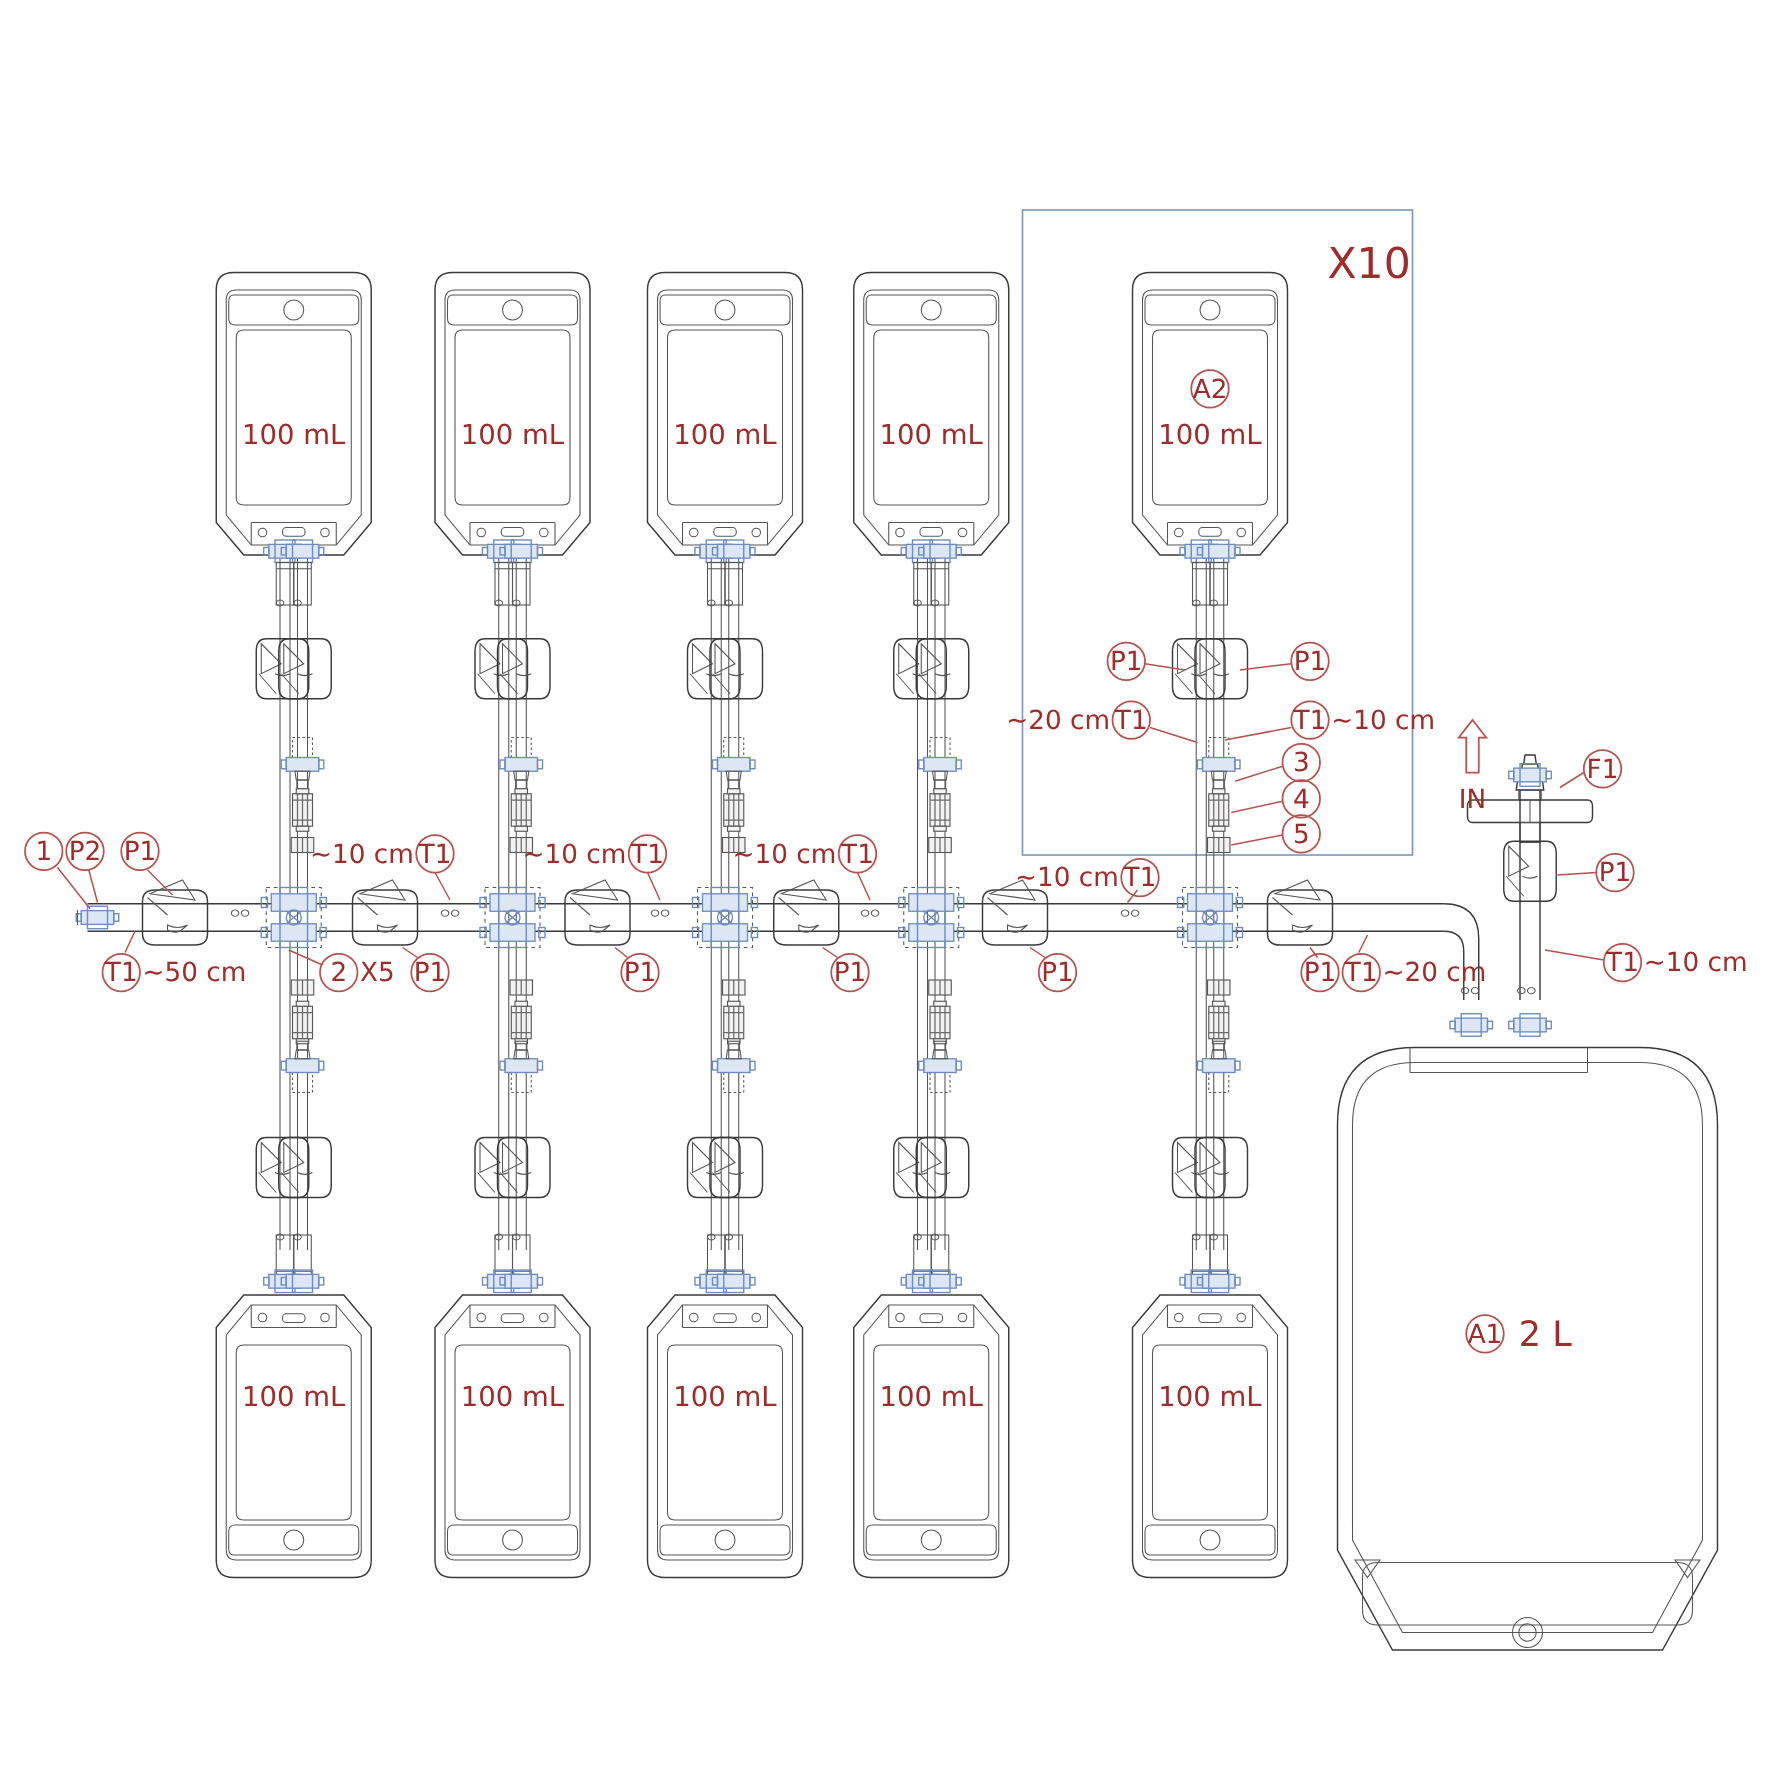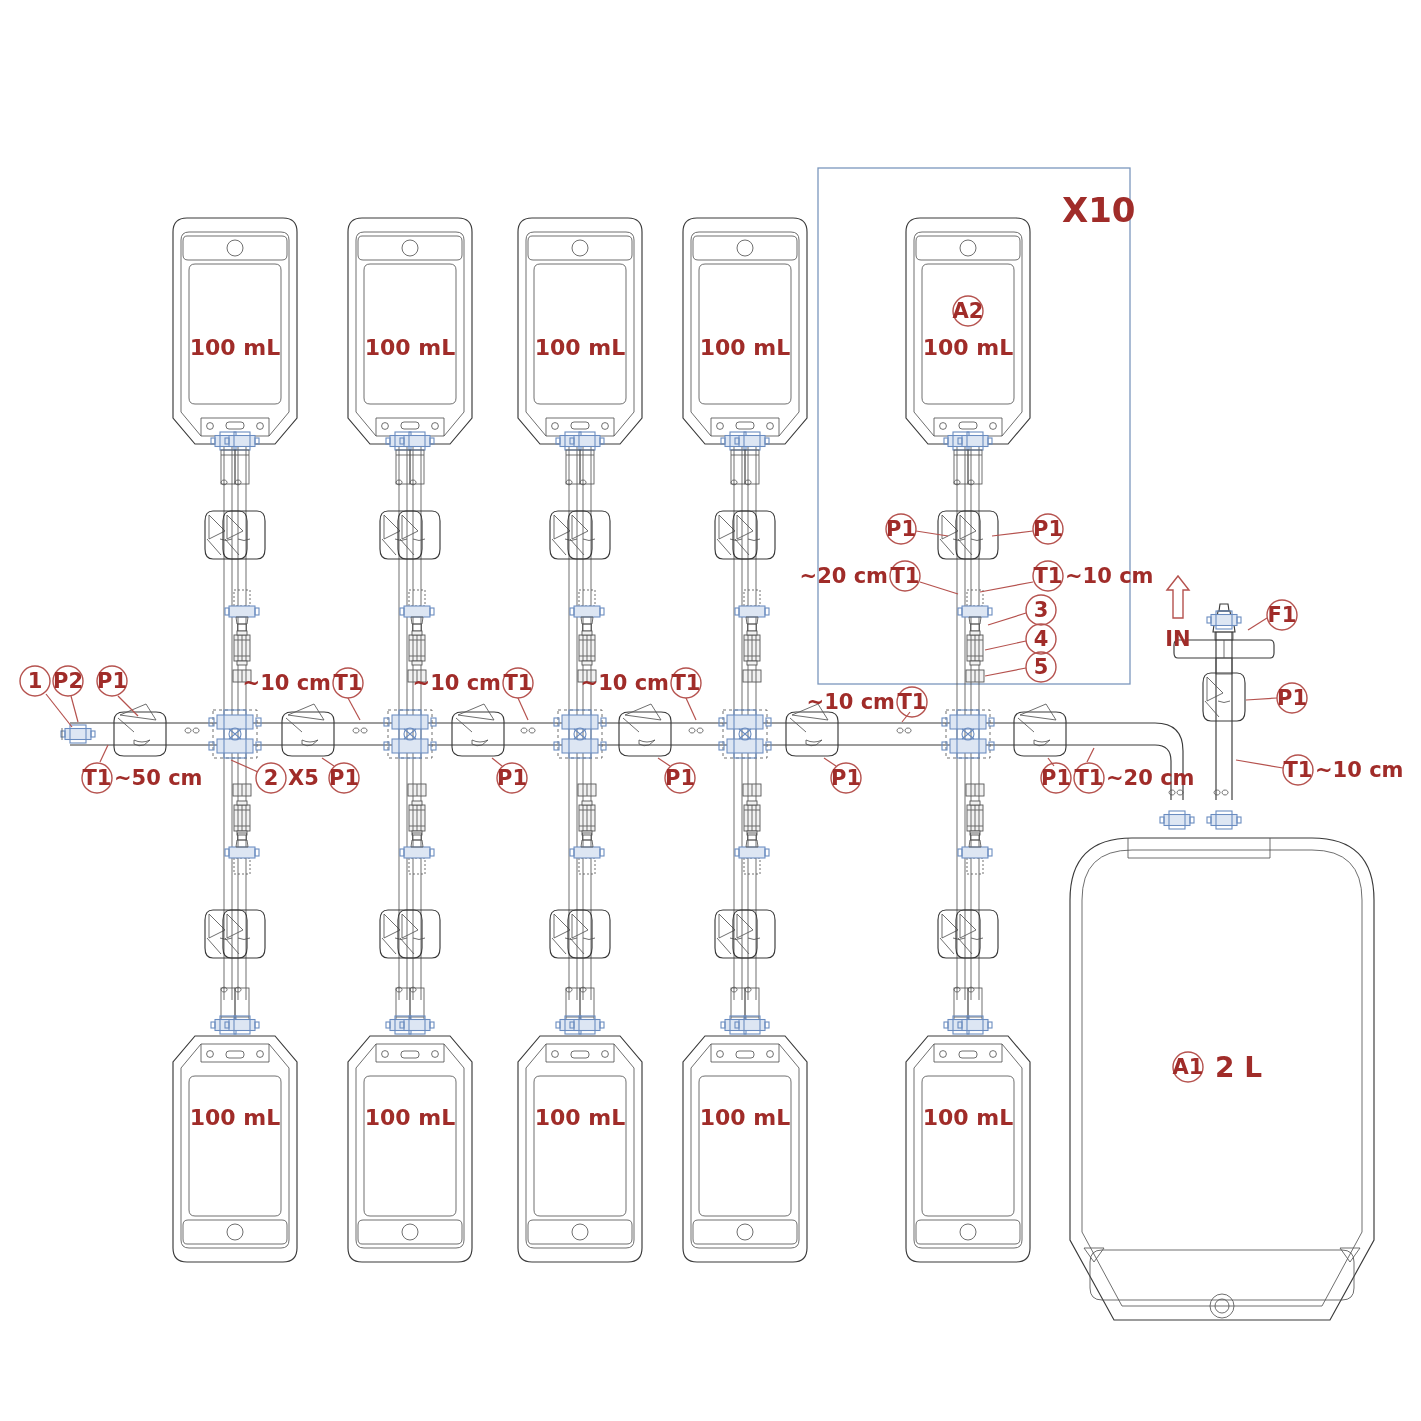--- a/index.html
+++ b/index.html
@@ -1,18 +1,18 @@
 <!DOCTYPE html>
 <html><head>
 <meta charset="utf-8">
 <style>
   html,body{margin:0;padding:0;background:#fff;}
   body{width:1421px;height:1421px;position:relative;overflow:hidden;
        font-family:"DejaVu Sans","Liberation Sans",sans-serif;}
-  #stage{position:absolute;inset:0;width:1211px;height:1421px;font-weight:bold;}
+  #stage{position:absolute;inset:0;width:1211px;height:1421px;}
   svg{display:block;}
   .lbl{font-size:21px;fill:#a02c29;}
   .big{font-size:34px;fill:#a02c29;}
   .vol{font-size:22px;fill:#a02c29;}
   .balloon{fill:none;stroke:#b5524e;stroke-width:1.4;}
   .lead{stroke:#b5524e;stroke-width:1.2;fill:none;}
   .ln{fill:none;stroke:#3a3a3a;stroke-width:1.15;}
   .ln-thin{fill:none;stroke:#555;stroke-width:0.85;}
   .blue{fill:none;stroke:#6a8cc0;stroke-width:1.1;}
   .bluef{fill:#dde6f3;stroke:#6a8cc0;stroke-width:1.05;}

